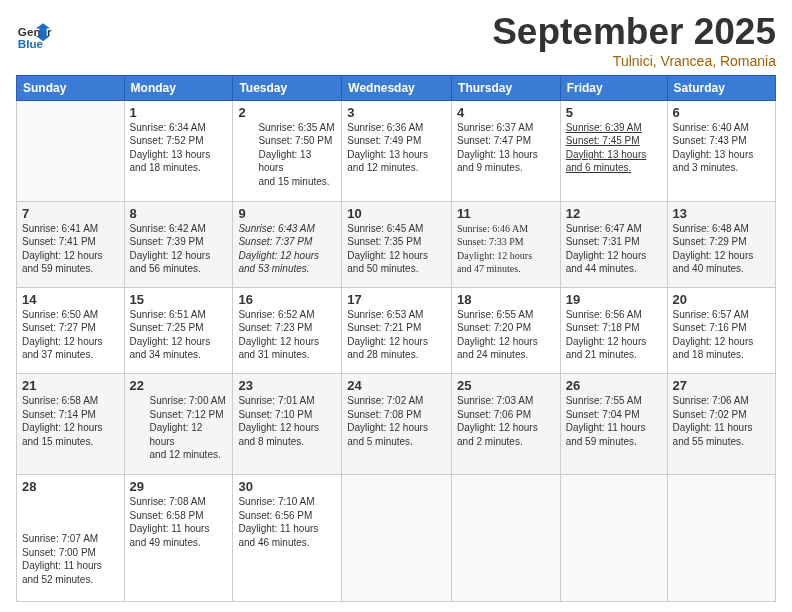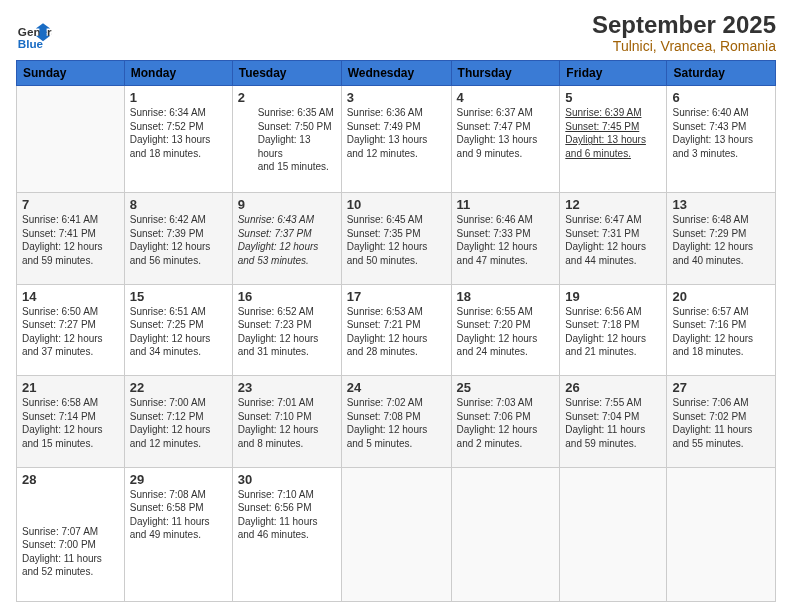--- a/index.html
+++ b/index.html
@@ -31,37 +31,37 @@
     }
     .logo-icon {
       width: 36px;
       height: 36px;
       margin-right: 4px;
     }
     .title-block {
       text-align: right;
     }
     .month-title {
-      font-size: 24px;
+      font-size: 37px;
       font-weight: bold;
       color: #333;
       line-height: 1.1;
     }
     .location {
       font-size: 14px;
       color: #a16207;
     }
     .calendar {
       width: 100%;
       border-collapse: collapse;
       flex: 1;
     }
     .calendar th {
       background: #3a7bd5;
-      color: #000000;
+      color: #ffffff;
       font-size: 12px;
       font-weight: bold;
       text-align: left;
       padding: 5px 6px;
       border: 1px solid #2a5bb5;
     }
     .calendar td {
       border: 1px solid #ccc;
       vertical-align: top;
       padding: 4px 5px;
@@ -188,21 +188,21 @@
           </td>
           <td>
             <span class="day-number">10</span>
             <div class="cell-text" style="white-space: pre-line;">Sunrise: 6:45 AM
 Sunset: 7:35 PM
 Daylight: 12 hours
 and 50 minutes.</div>
           </td>
           <td>
             <span class="day-number">11</span>
-            <div class="cell-text" style="white-space: pre-line;">Sunrise: 6:46 AM
+            <div class="cell-text" style="white-space: pre-line; font-family: Liberation Serif, serif;">Sunrise: 6:46 AM
 Sunset: 7:33 PM
 Daylight: 12 hours
 and 47 minutes.</div>
           </td>
           <td>
             <span class="day-number">12</span>
             <div class="cell-text" style="white-space: pre-line;">Sunrise: 6:47 AM
 Sunset: 7:31 PM
 Daylight: 12 hours
 and 44 minutes.</div>
@@ -269,21 +269,21 @@
         <tr class="row-shaded">
           <td>
             <span class="day-number">21</span>
             <div class="cell-text" style="white-space: pre-line;">Sunrise: 6:58 AM
 Sunset: 7:14 PM
 Daylight: 12 hours
 and 15 minutes.</div>
           </td>
           <td>
             <span class="day-number">22</span>
-            <div class="cell-text" style="white-space: pre-line;">Sunrise: 7:00 AM
+            <div class="cell-text" style="white-space: pre-line; margin-left: 20px;">Sunrise: 7:00 AM
 Sunset: 7:12 PM
 Daylight: 12 hours
 and 12 minutes.</div>
           </td>
           <td>
             <span class="day-number">23</span>
             <div class="cell-text" style="white-space: pre-line;">Sunrise: 7:01 AM
 Sunset: 7:10 PM
 Daylight: 12 hours
 and 8 minutes.</div>

